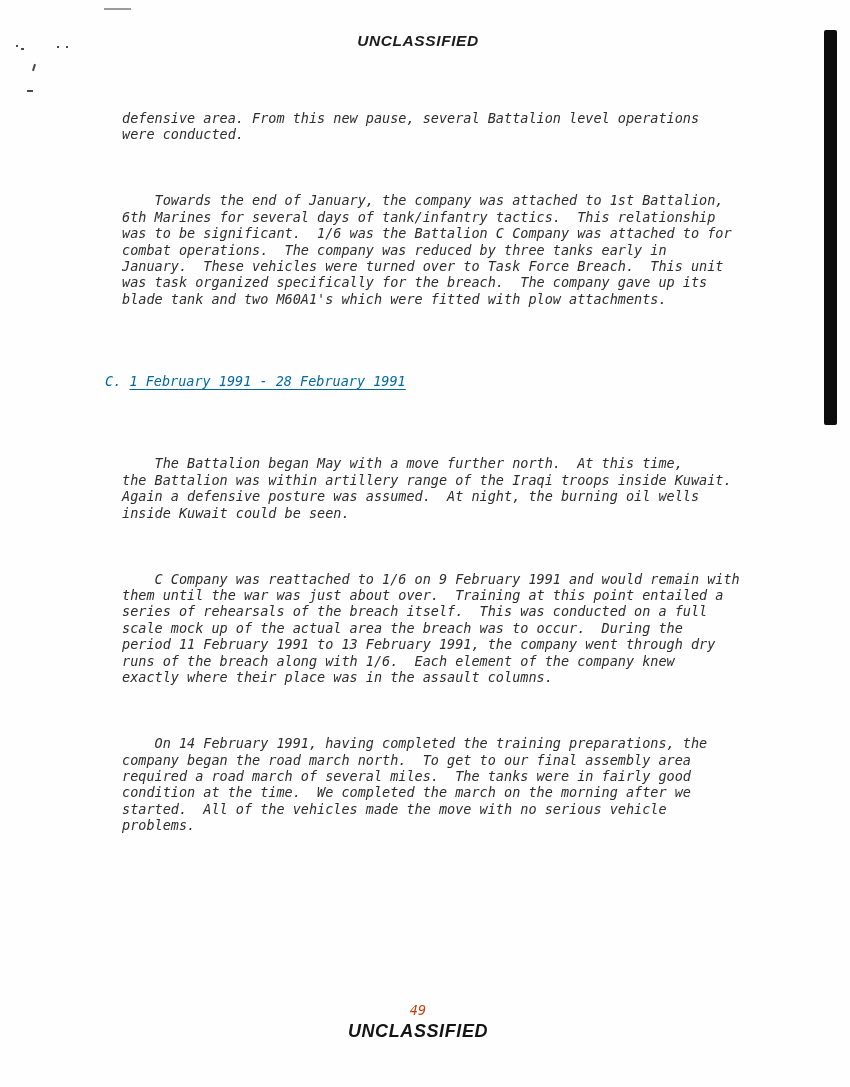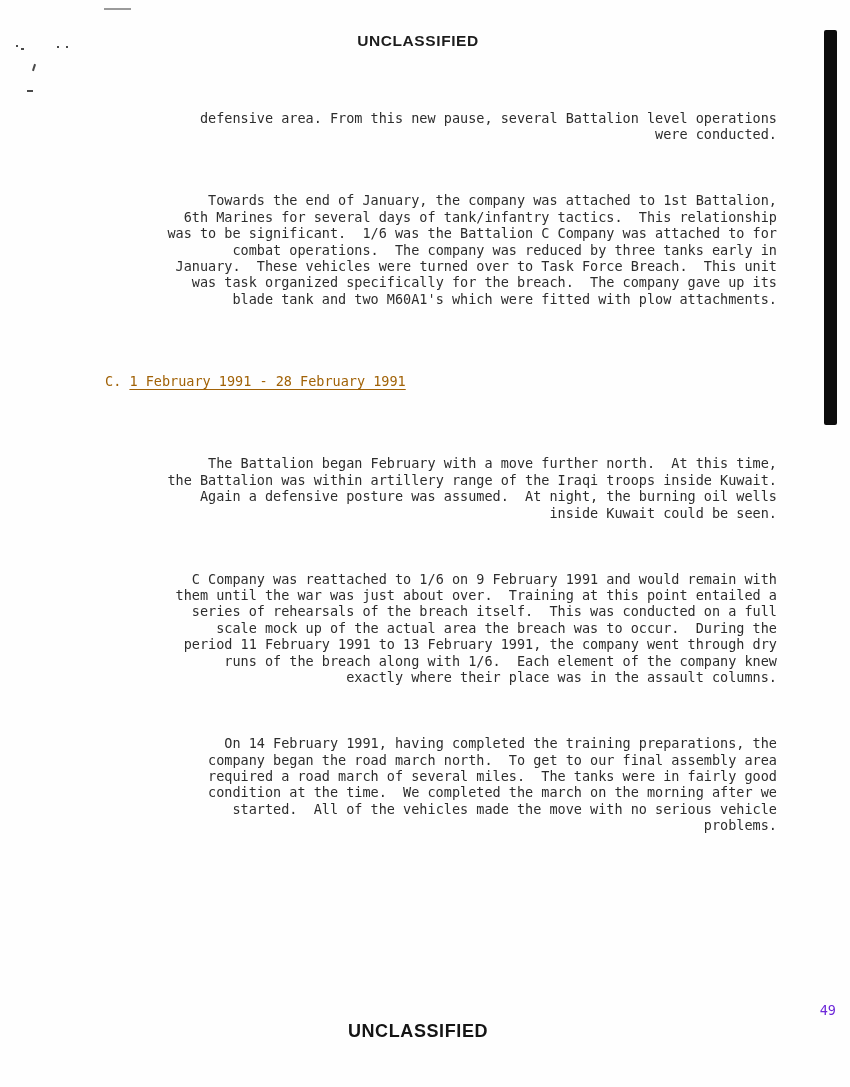--- a/index.html
+++ b/index.html
@@ -8,20 +8,21 @@
     background: #ffffff;
     position: relative;
     overflow: hidden;
     font-family: "DejaVu Sans Mono", monospace;
     color: #2e2e2e;
   }
   .page {
     position: absolute;
     inset: 0;
     background: #fefefe;
+    font-style: italic;
   }
   .classification-header {
     position: absolute;
     top: 32px;
     left: 0;
     width: 836px;
     text-align: center;
     font-family: "Liberation Sans", sans-serif;
     font-weight: bold;
     font-size: 15.5px;
@@ -34,39 +35,38 @@
     left: 105px;
     width: 672px;
     font-size: 13.5px;
     line-height: 16.45px;
     white-space: pre-wrap;
     color: #2d2d2d;
   }
   .para {
     padding-left: 17px;
     margin: 0 0 16.45px 0;
-    text-align: right;
   }
   .heading {
     padding-left: 0;
     margin: 0 0 16.45px 0;
-    color: #a16207;
+    color: #0369a1;
   }
   .heading .underline {
     text-decoration: underline;
     text-underline-offset: 3px;
   }
   .page-number {
     position: absolute;
     top: 1002px;
     left: 0;
     width: 836px;
-    text-align: right;
+    text-align: center;
     font-size: 13.5px;
-    color: #6d28d9;
+    color: #c2410c;
   }
   .classification-footer {
     position: absolute;
     top: 1021px;
     left: 0;
     width: 836px;
     text-align: center;
     font-family: "Liberation Sans", sans-serif;
     font-weight: bold;
     font-size: 18px;
@@ -120,21 +120,21 @@
     <p class="para">    Towards the end of January, the company was attached to 1st Battalion,
 6th Marines for several days of tank/infantry tactics.  This relationship
 was to be significant.  1/6 was the Battalion C Company was attached to for
 combat operations.  The company was reduced by three tanks early in
 January.  These vehicles were turned over to Task Force Breach.  This unit
 was task organized specifically for the breach.  The company gave up its
 blade tank and two M60A1's which were fitted with plow attachments.</p>
 
     <p class="heading"><span>C. </span><span class="underline">1 February 1991 - 28 February 1991</span></p>
 
-    <p class="para">    The Battalion began February with a move further north.  At this time,
+    <p class="para">    The Battalion began May with a move further north.  At this time,
 the Battalion was within artillery range of the Iraqi troops inside Kuwait.
 Again a defensive posture was assumed.  At night, the burning oil wells
 inside Kuwait could be seen.</p>
     <p class="para">    C Company was reattached to 1/6 on 9 February 1991 and would remain with
 them until the war was just about over.  Training at this point entailed a
 series of rehearsals of the breach itself.  This was conducted on a full
 scale mock up of the actual area the breach was to occur.  During the
 period 11 February 1991 to 13 February 1991, the company went through dry
 runs of the breach along with 1/6.  Each element of the company knew
 exactly where their place was in the assault columns.</p>

